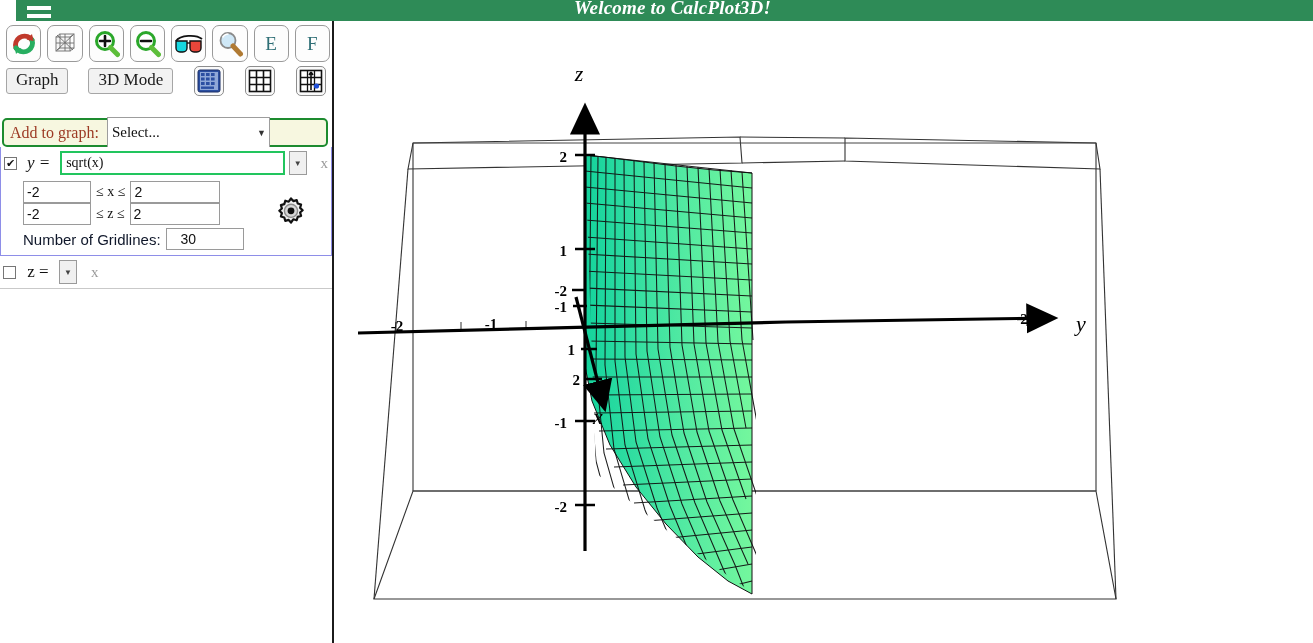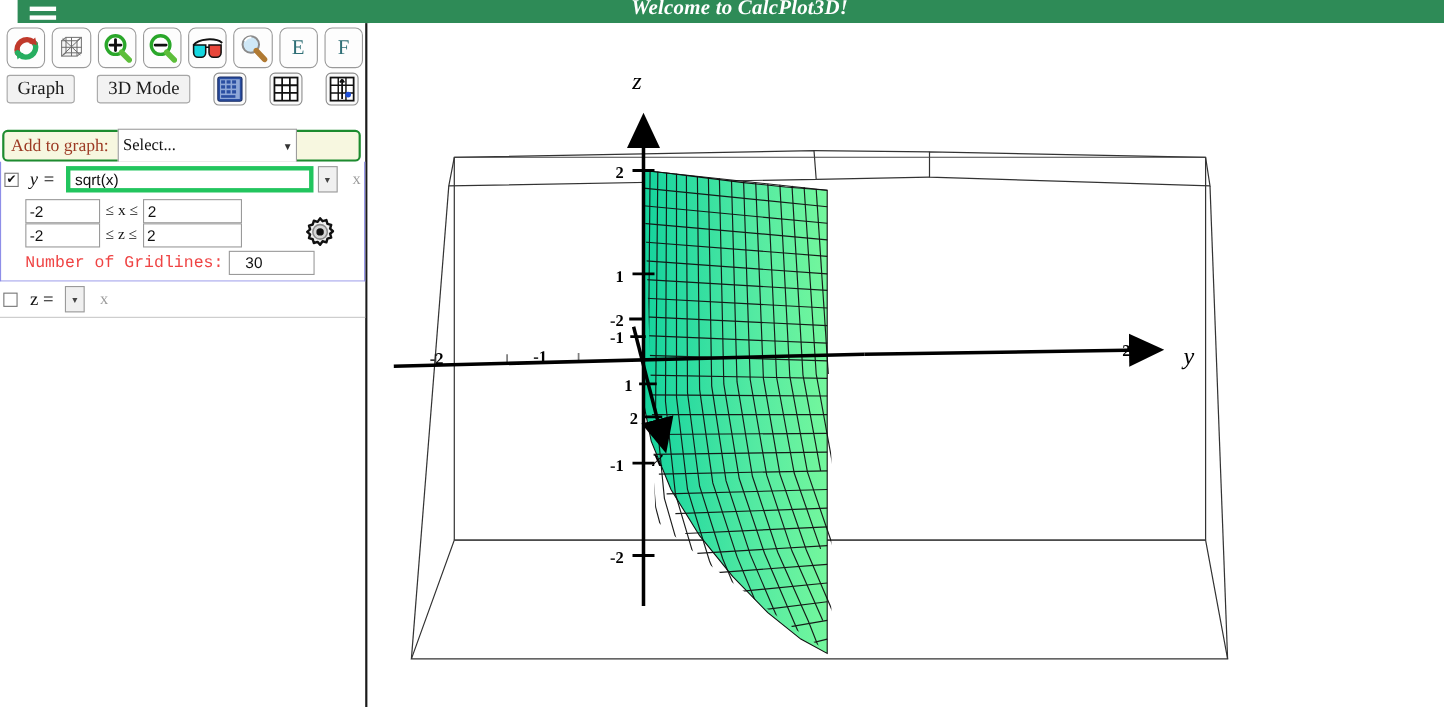--- a/index.html
+++ b/index.html
@@ -83,22 +83,22 @@
     width:13px; height:13px; border:1px solid #767676; background:#fff;
     display:flex; align-items:center; justify-content:center;
     font-size:11px; line-height:1; color:#111; cursor:pointer; flex:0 0 auto;
   }
   .varlbl {
     font-family:"Liberation Serif", serif; font-style:italic; font-size:17px;
     width:34px; text-align:center; color:#111;
   }
   .varlbl.up { font-style:normal; }
   .fninput {
-    width:230px; height:24px; border:4px solid #22c55e; background:#fff;
-    font-family:Liberation Sans, sans-serif; font-size:14px; color:#111;
+    width:230px; height:24px; border:2px solid #22c55e; background:#fff;
+    font-family:Liberation Serif, serif; font-size:14px; color:#111;
     padding:0 4px; outline:none;
   }
   .fninput.ghost { color:#8c8c8c; font-style:italic; }
   .spin {
     width:18px; height:24px; border:1px solid #9a9a9a; background:#f0f0f0;
     display:flex; align-items:center; justify-content:center; cursor:pointer;
     font-size:8px; color:#444; margin-left:-1px;
   }
   .xclose {
     font-family:"Liberation Serif", serif; font-size:15px; color:#9b9b9b;
@@ -111,21 +111,21 @@
     width:68px; height:22px; border:1px solid #9a9a9a; background:#fff;
     font-family:"Liberation Sans", sans-serif; font-size:14px; color:#111;
     padding:0 3px; outline:none;
   }
   .rbox.b2 { width:90px; }
   .rsym {
     font-family:"Liberation Serif", serif; font-size:14px; color:#111;
     padding:0 5px; white-space:nowrap;
   }
   .glrow { display:flex; align-items:center; padding:3px 0 5px 0; }
-  .gllbl { font-family:Liberation Mono, monospace; font-size:15px; color:#ef4444; }
+  .gllbl { font-family:Liberation Sans, sans-serif; font-size:15px; color:#0f172a; }
   .glbox {
     width:78px; height:22px; border:1px solid #9a9a9a; background:#fff;
     font-family:"Liberation Sans", sans-serif; font-size:14px; color:#111;
     padding:0 14px; margin-left:5px; outline:none;
   }
   #gearbtn { position:absolute; right:22px; top:16px; cursor:pointer; }
 
   
   #plot { position:absolute; left:336px; top:21px; width:977px; height:622px; background:#fff; }
   #plot svg { display:block; }

